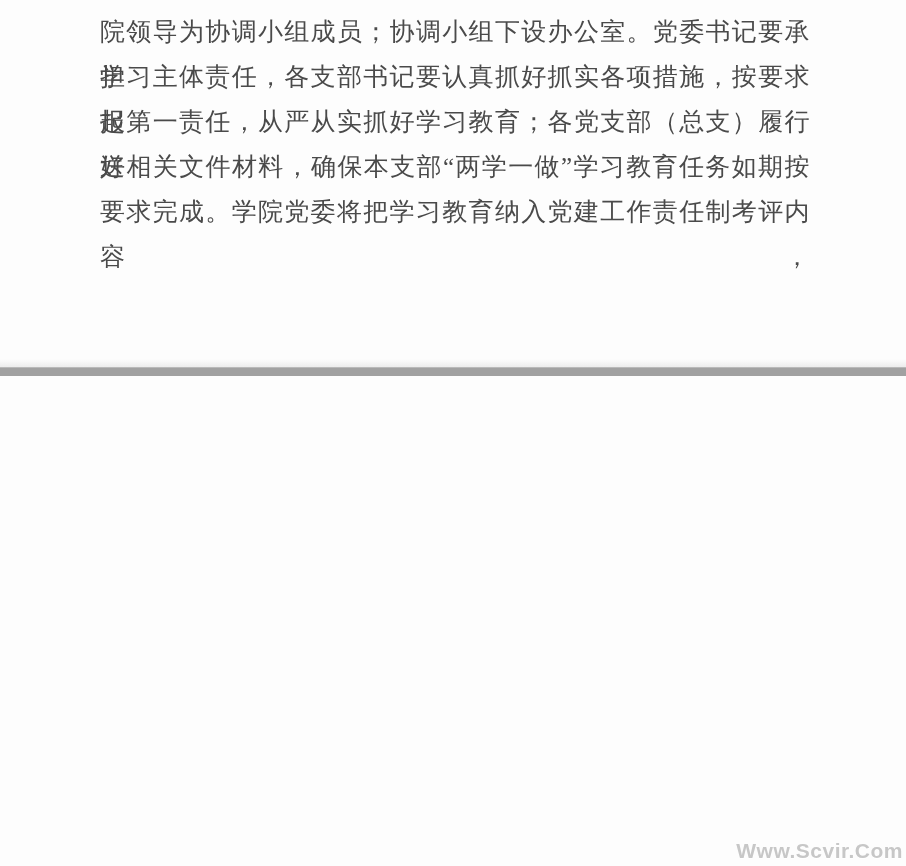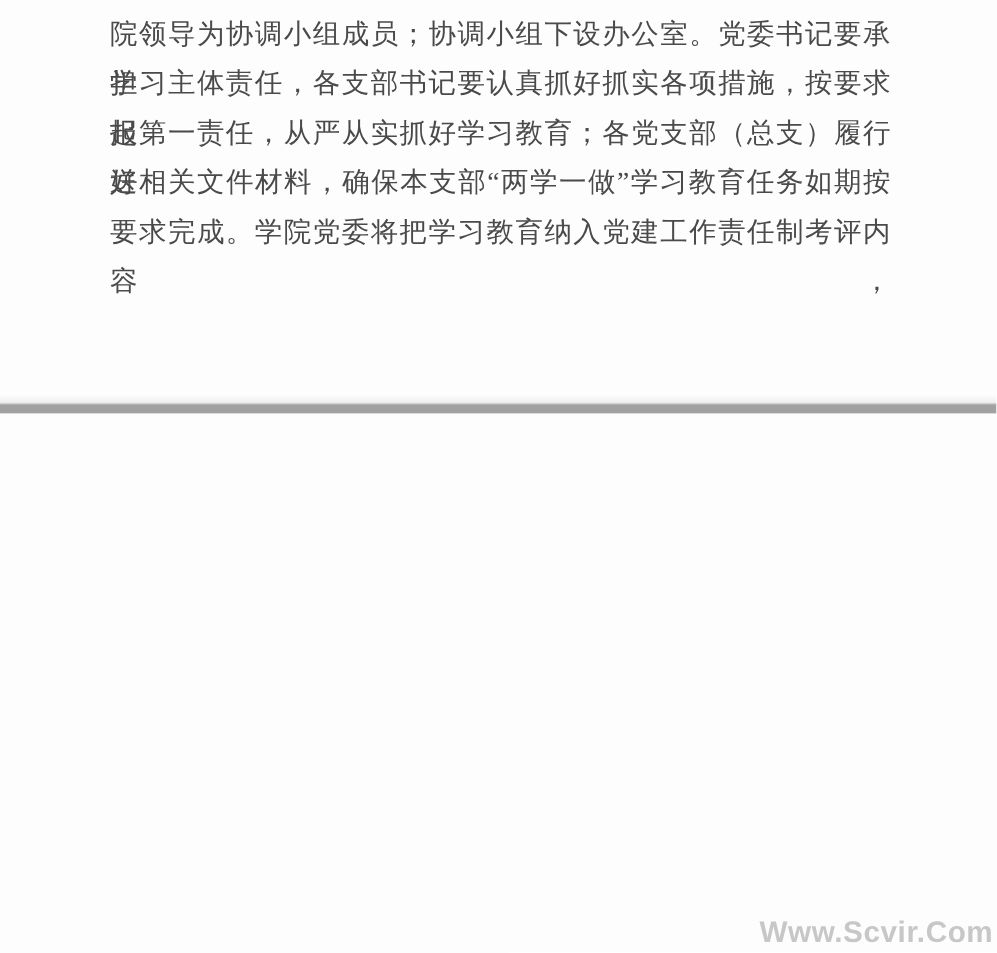--- a/index.html
+++ b/index.html
@@ -56,21 +56,21 @@
   }
   .p1 .text-line { line-height: 45px; height: 45px; }
   .p2 .text-line { line-height: 46px; height: 46px; }
   .text-line.nofill { text-align: left; text-align-last: left; }
   .seg { font-weight: 400; }
   .watermark {
     position: absolute;
     right: 3px;
     bottom: 3px;
     font-family: "Liberation Sans", "DejaVu Sans", sans-serif;
-    font-size: 27px;
+    font-size: 21px;
     font-weight: 700;
     letter-spacing: 0.5px;
     color: #c7c7c7;
     text-shadow: 0 1px 0 #ffffff;
   }
 </style>
 </head>
 <body>
 
 <div class="viewer">

